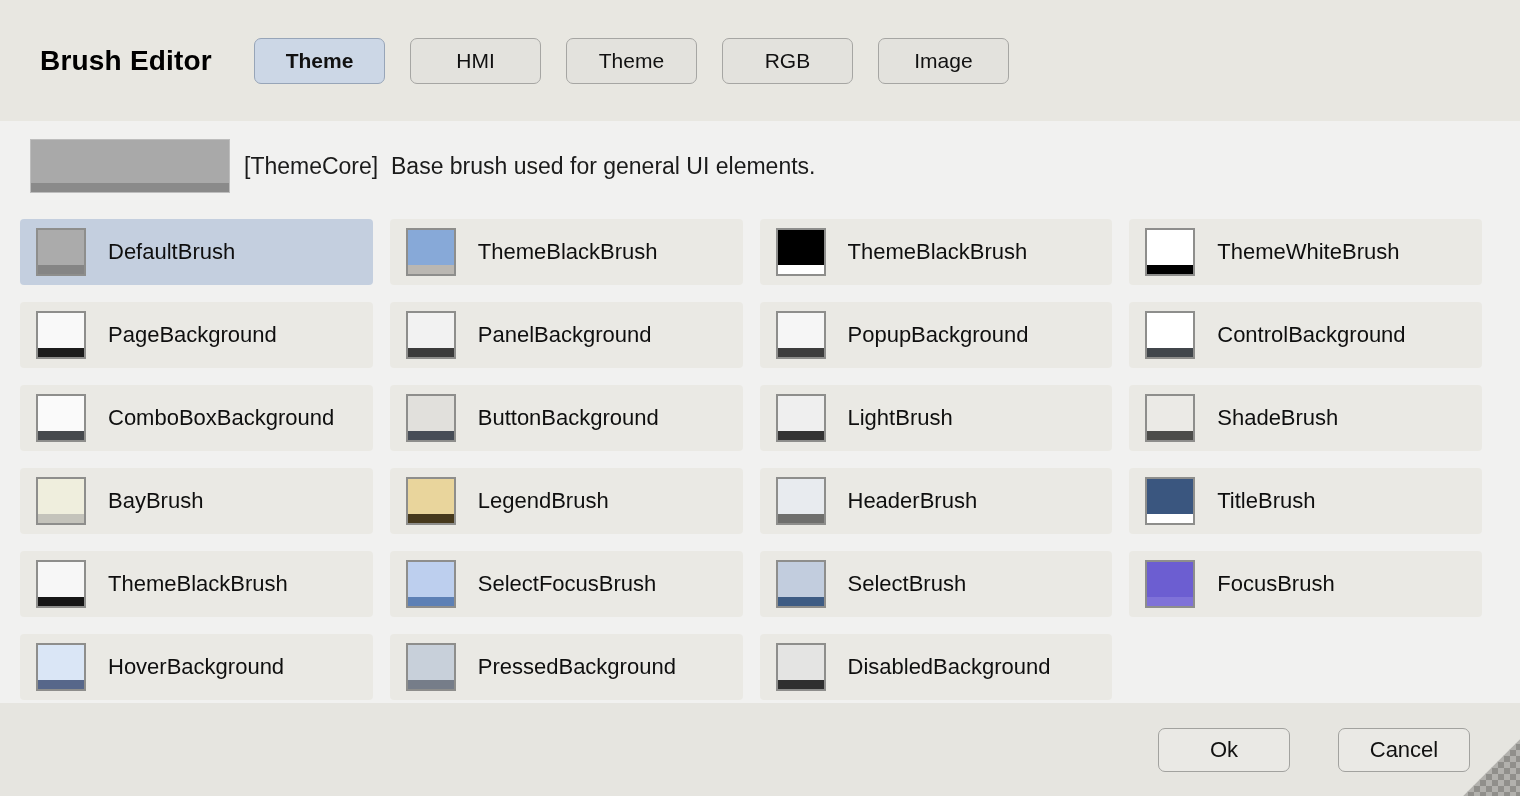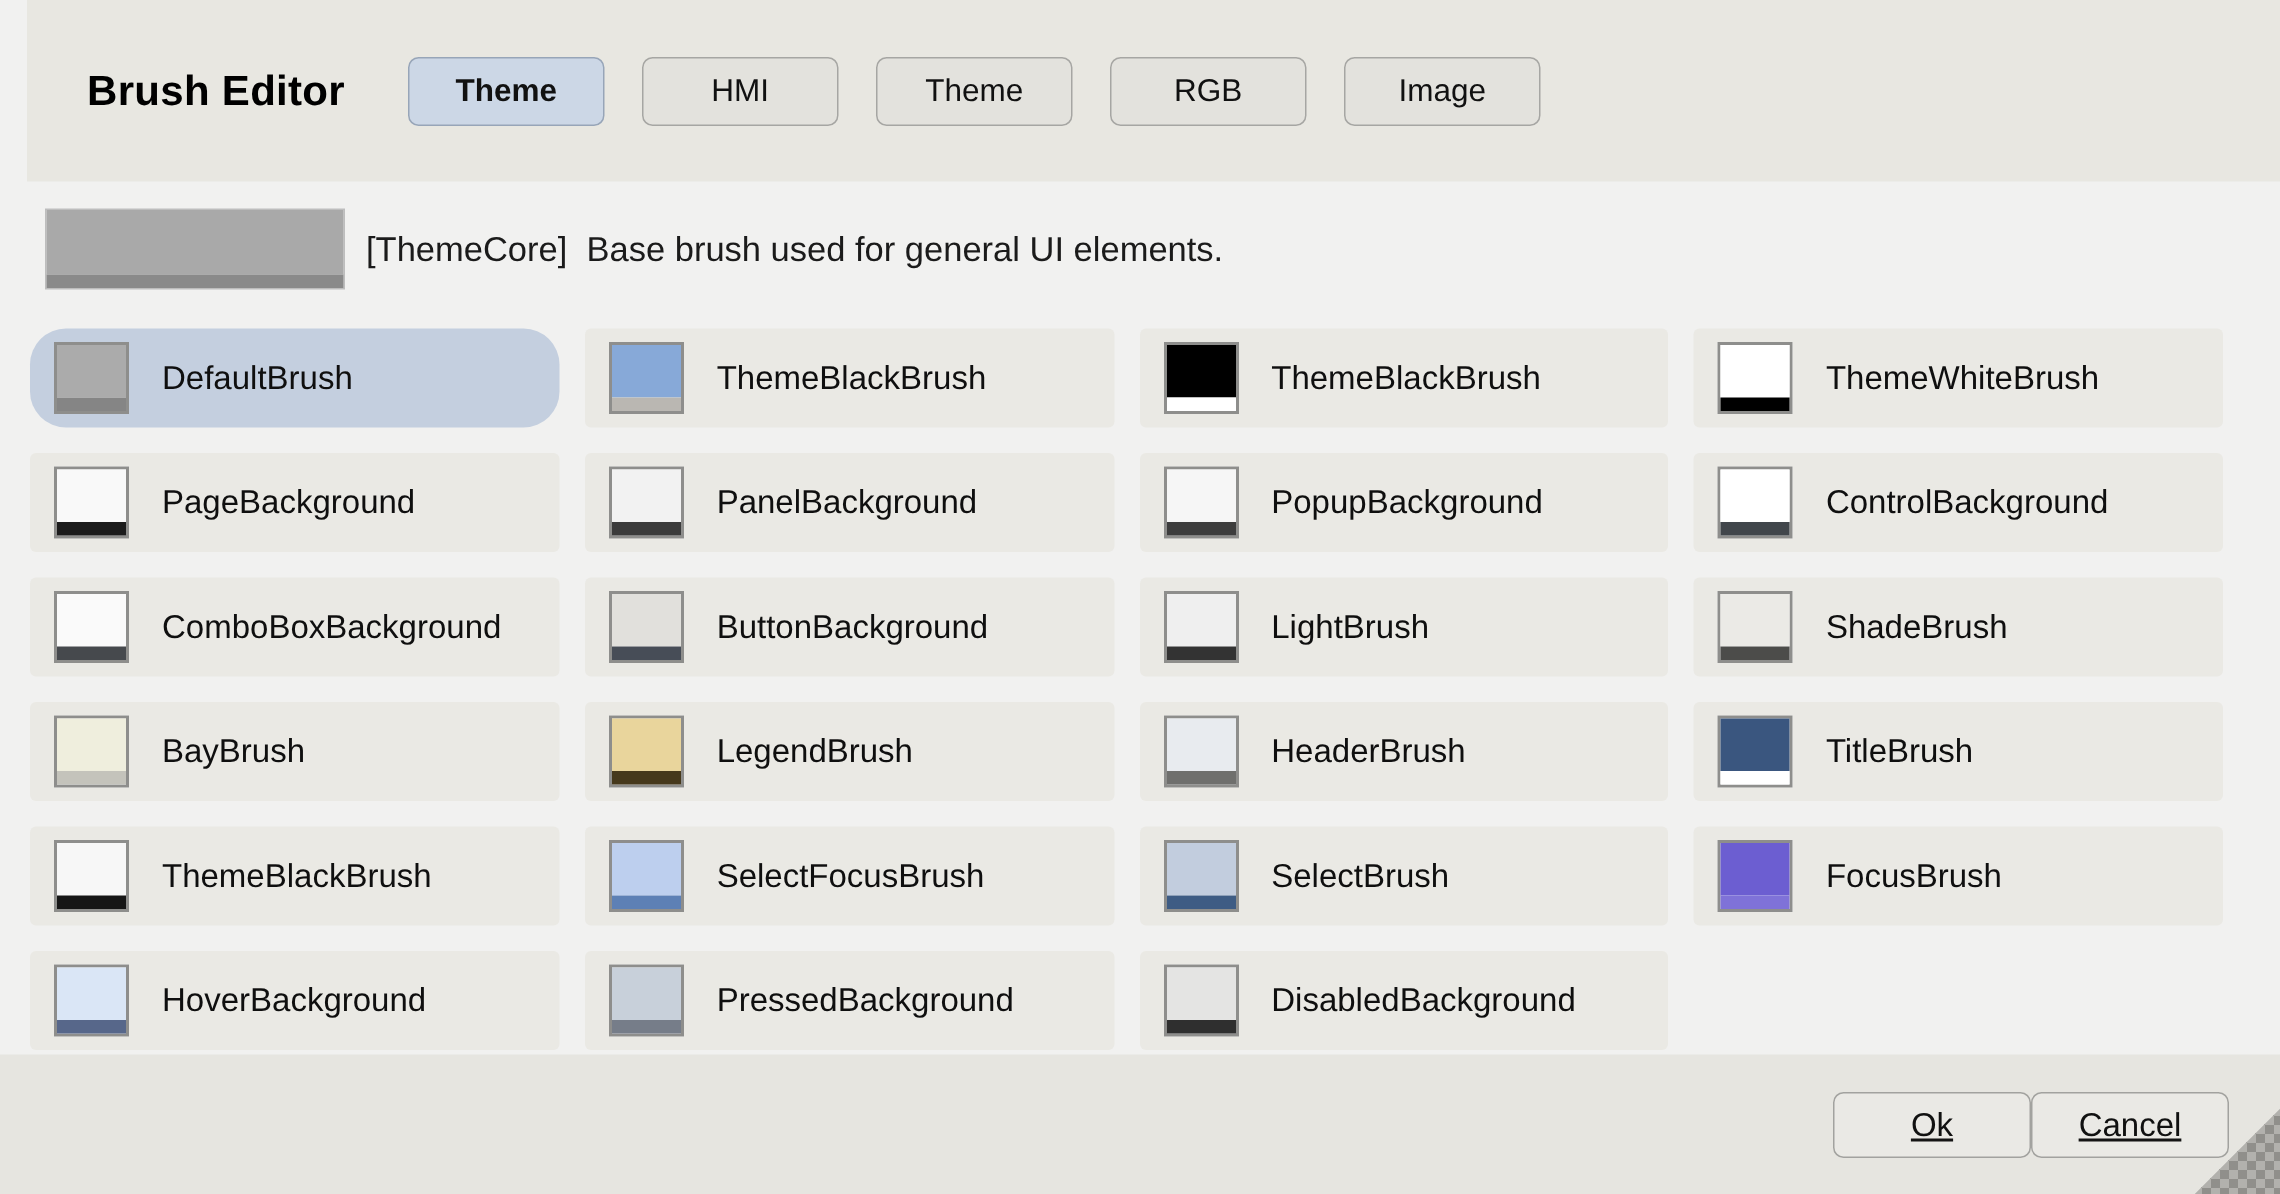--- a/index.html
+++ b/index.html
@@ -10,21 +10,20 @@
     position: relative;
     color: #141414;
   }
 
   
   .header {
     height: 121px;
     background: var(--header-bg, #e8e7e1);
     display: flex;
     align-items: center;
-    margin-left: 18px;
   }
   .title {
     margin-left: 40px;
     font-size: 28px;
     font-weight: bold;
     letter-spacing: 0.2px;
     color: #000;
   }
   .tabs { display: flex; margin-left: 42px; gap: 25px; }
   .tab {
@@ -78,21 +77,21 @@
   }
   .brush-item {
     height: 66px;
     border-radius: 4px;
     background: var(--item-bg, #eae9e4);
     display: flex;
     align-items: center;
     padding-left: 16px;
     cursor: default;
   }
-  .brush-item.selected { background: var(--selected-item-bg, #c4cfdf); border-radius: 24px; }
+  .brush-item.selected { background: var(--selected-item-bg, #c4cfdf); }
   .brush-swatch {
     width: 50px;
     height: 48px;
     border: 2px solid #8e8e8c;
     display: flex;
     flex-direction: column;
     background: #fff;
     flex: 0 0 auto;
   }
   .brush-swatch .sw-main { flex: 1; }
@@ -106,22 +105,22 @@
 
   
   .footer {
     position: absolute;
     left: 0; right: 0; bottom: 0;
     height: 93px;
     background: var(--footer-bg, #e6e5e0);
     display: flex;
     align-items: center;
     justify-content: flex-end;
-    padding-right: 34px;
-    text-decoration: underline;
+    gap: 48px;
+    padding-right: 50px;
   }
   .dlg-btn {
     min-width: 132px;
     height: 44px;
     border: 1.6px solid #a2a29f;
     border-radius: 7px;
     background: #eae9e5;
     font-size: 22px;
     color: #111;
     display: flex; align-items: center; justify-content: center;

